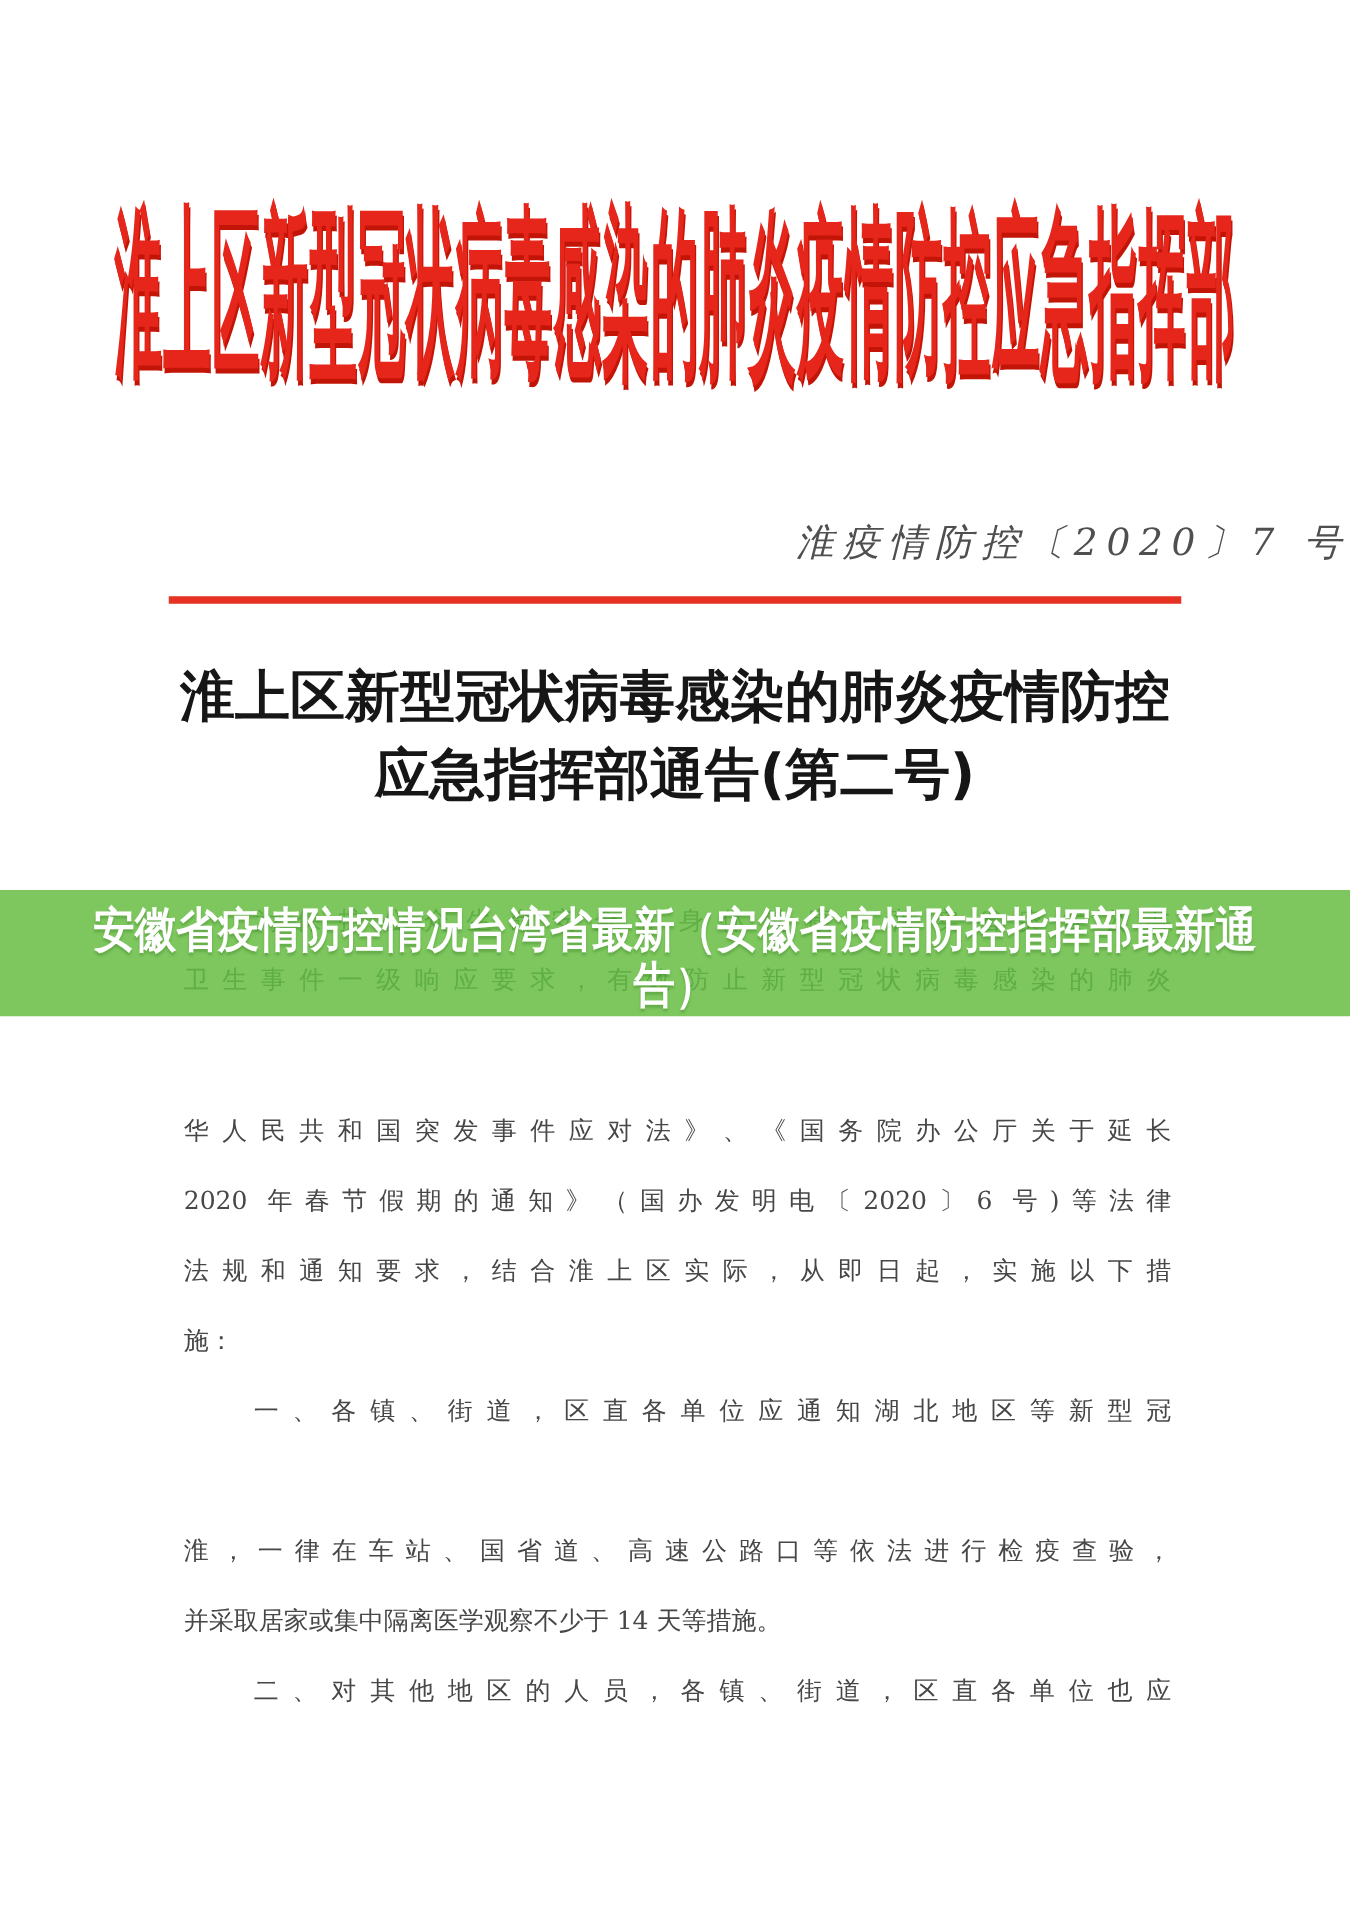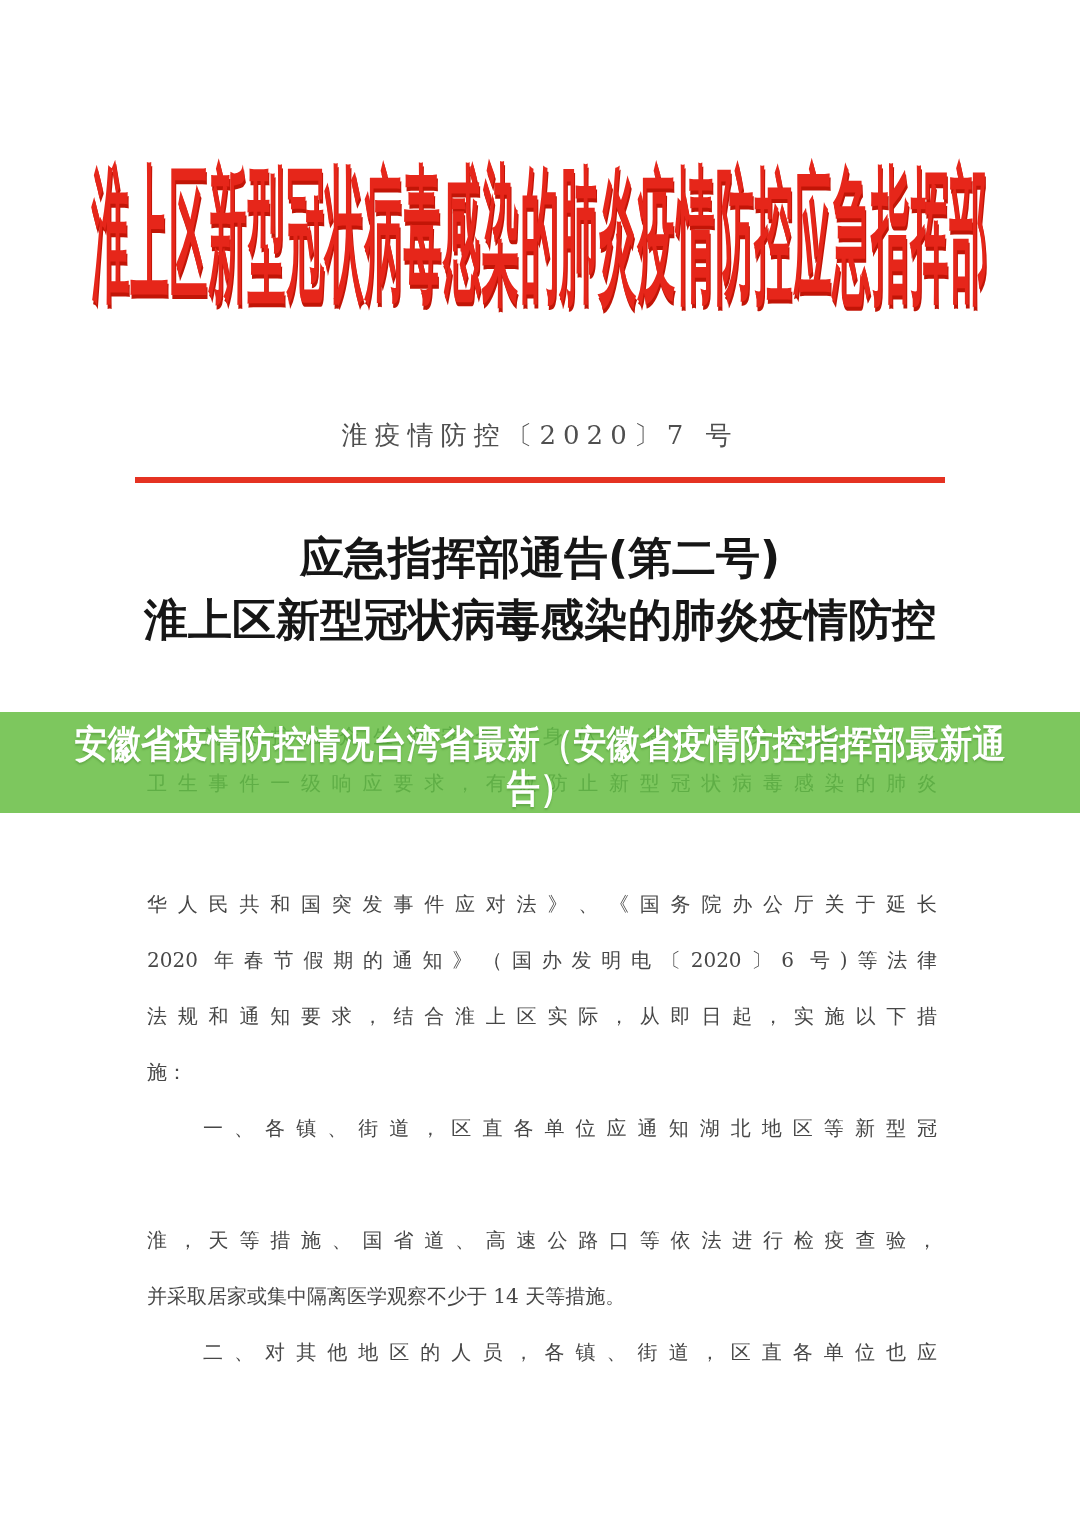--- a/index.html
+++ b/index.html
@@ -13,21 +13,21 @@
     position:absolute;top:160px;left:0;width:100%;height:150px;line-height:150px;
     text-align:center;white-space:nowrap;
     font-size:38px;letter-spacing:1px;font-weight:700;
     color:#e6261a;
     transform:scaleY(3.85);transform-origin:50% 50%;
     text-shadow:1px 1px 0 #c21507;
   }
   
   .doc-number{
     position:absolute;top:410px;left:0;width:100%;height:50px;line-height:50px;
-    text-align:center;font-size:26px;letter-spacing:7px;color:#4f4f4f;
+    text-align:right;font-size:30px;letter-spacing:7px;color:#4f4f4f;font-style:italic;
   }
   
   .red-rule{
     position:absolute;top:477px;left:135px;width:810px;height:6px;
     background:#e53222;
   }
   
   .doc-title{
     position:absolute;top:527px;left:0;width:100%;text-align:center;
     font-family:"DejaVu Sans","Liberation Sans",sans-serif;
@@ -64,31 +64,31 @@
 
 <div class="page">
 
   <div class="red-title">淮上区新型冠状病毒感染的肺炎疫情防控应急指挥部</div>
 
   <div class="doc-number">淮疫情防控〔2020〕7 号</div>
 
   <div class="red-rule"></div>
 
   <div class="doc-title">
+    <div>淮上区新型冠状病毒感染的肺炎疫情防控</div>
     <div>应急指挥部通告(第二号)</div>
-    <div>淮上区新型冠状病毒感染的肺炎疫情防控</div>
   </div>
 
   <div class="bl bl0 jfull ind behind">为保护公众生命安全和身体健康，落实省突发公共</div>
   <div class="bl bl1 jfull behind">卫生事件一级响应要求，有效防止新型冠状病毒感染的肺炎</div>
   <div class="bl bl3 jfull">华人民共和国突发事件应对法》、《国务院办公厅关于延长</div>
   <div class="bl bl4 jfull">2020 年春节假期的通知》（国办发明电〔2020〕6 号)等法律</div>
   <div class="bl bl5 jfull">法规和通知要求，结合淮上区实际，从即日起，实施以下措</div>
   <div class="bl bl6">施：</div>
   <div class="bl bl7 jfull ind">一、各镇、街道，区直各单位应通知湖北地区等新型冠</div>
-  <div class="bl bl9 jfull">淮，天等措施、国省道、高速公路口等依法进行检疫查验，</div>
+  <div class="bl bl9 jfull">淮，一律在车站、国省道、高速公路口等依法进行检疫查验，</div>
   <div class="bl bl10">并采取居家或集中隔离医学观察不少于 14 天等措施。</div>
   <div class="bl bl11 jfull ind">二、对其他地区的人员，各镇、街道，区直各单位也应</div>
 
   <div class="banner-bg"></div>
   <div class="banner-text">安徽省疫情防控情况台湾省最新（安徽省疫情防控指挥部最新通告）</div>
 
 </div>
 
 </body></html>

